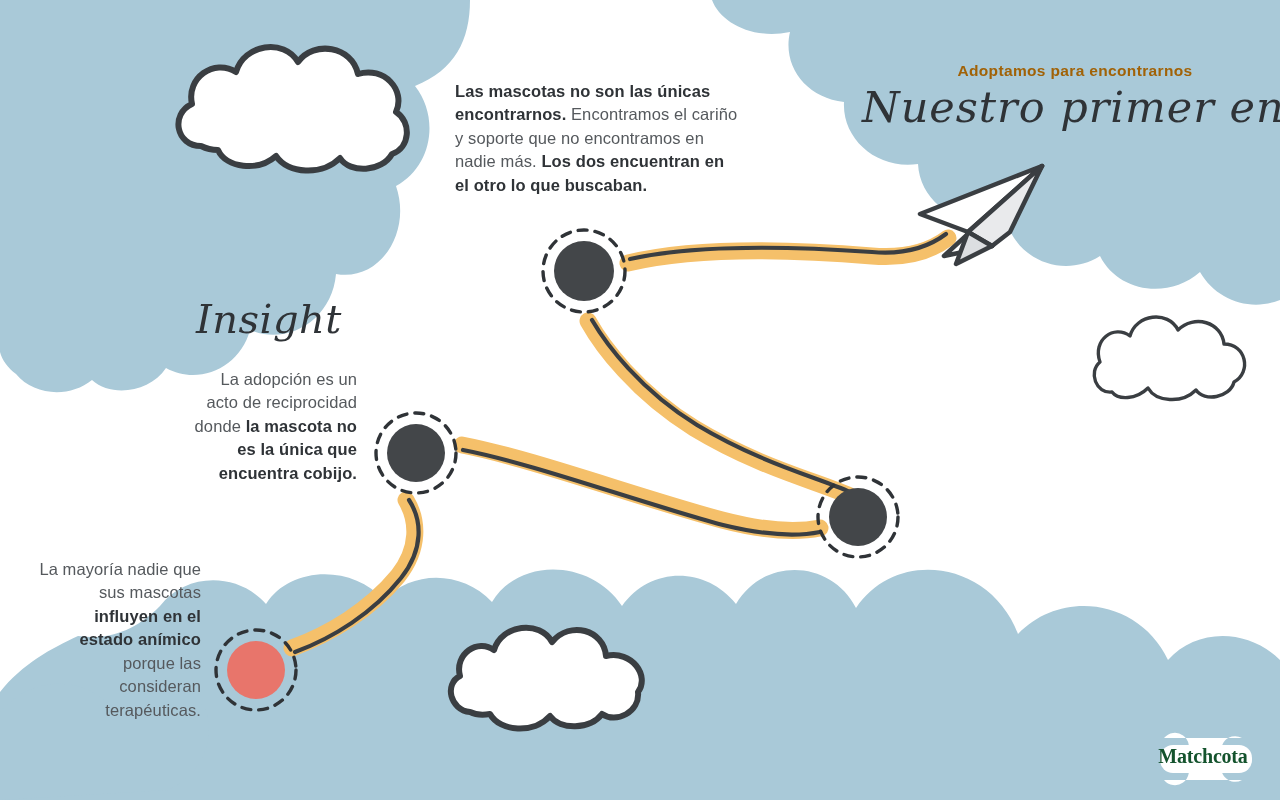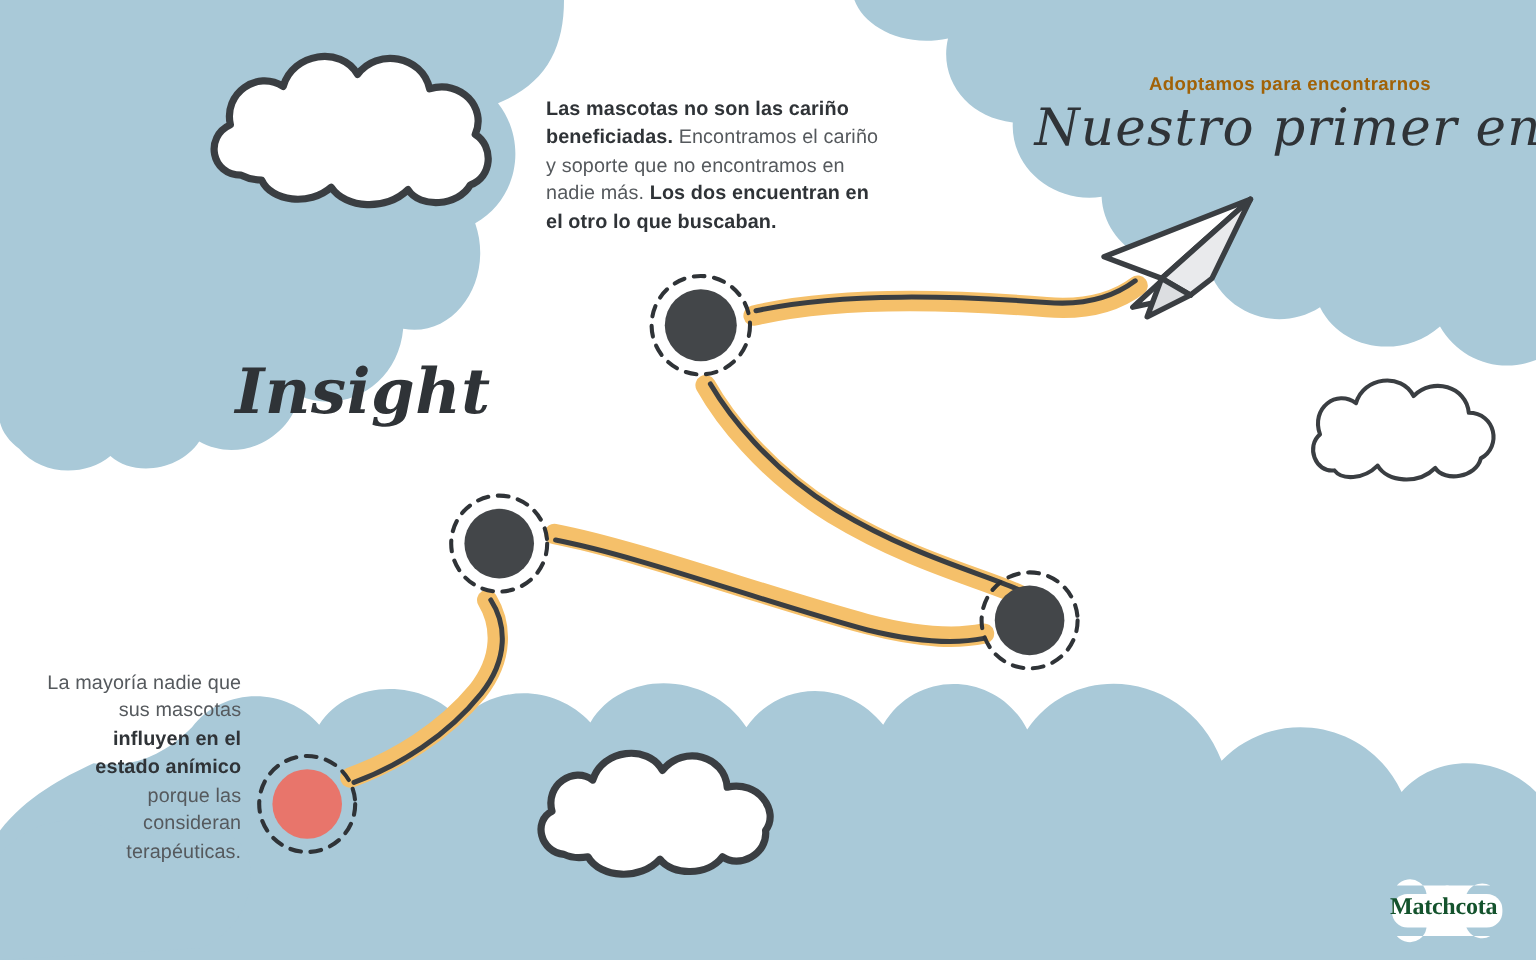--- a/index.html
+++ b/index.html
@@ -58,21 +58,21 @@
 
   .script {
     position: absolute;
     font-family: "DejaVu Serif", serif;
     font-style: italic;
     color: #2f3337;
     white-space: nowrap;
     pointer-events: none;
   }
   #hd-script  { left: 862px; top: 82px;  font-size: 43px; letter-spacing: 1px; }
-  #insight-script { left: 196px; top: 296px; font-size: 52px; letter-spacing: 0.5px; font-weight: bold; }
+  #insight-script { left: 196px; top: 296px; font-size: 40px; letter-spacing: 0.5px; }
 
   
   #logo {
     position: absolute;
     left: 1148px; top: 733px;
     width: 110px; height: 46px;
   }
   #logo-text {
     position: absolute;
     inset: 0;
@@ -241,25 +241,28 @@
         L1242,780 a14,14 0 1 1 4,-21 a14,14 0 1 1 -4,-21 Z" fill="#ffffff"></path>
       <rect x="1160" y="745" width="92" height="28" rx="13" fill="#ffffff"></rect>
       <circle cx="1206" cy="741" r="3" fill="#ffffff"></circle>
     </g>
   </svg>
 
   <div id="hd-kicker">Adoptamos para encontrarnos</div>
   <div id="hd-script" class="script">Nuestro primer encuentro</div>
 
   <div id="tb-top" class="txt">
-    <span class="b">Las mascotas no son las cariño beneficiadas.</span><span class="n"> Encontramos el cariño y soporte que no encontramos en nadie más. </span><span class="b">Los dos encuentran en el otro lo que buscaban.</span>
+    <span class="b">Las mascotas no son las únicas encontrarnos.</span><span class="n"> Encontramos el cariño y soporte que no encontramos en nadie más. </span><span class="b">Los dos encuentran en el otro lo que buscaban.</span>
   </div>
 
   <div id="insight-script" class="script">Insight</div>
 
+  <div id="tb-insight" class="txt">
+    <span class="n">La adopción es un acto de reciprocidad donde </span><span class="b">la mascota no es la única que encuentra cobijo.</span>
+  </div>
 
   <div id="tb-left" class="txt">
     <span class="n">La mayoría nadie que sus mascotas </span><span class="b">influyen en el estado anímico</span><span class="n"> porque las consideran terapéuticas.</span>
   </div>
 
 
   <div id="logo">
     <div id="logo-text">Matchcota</div>
   </div>
 

